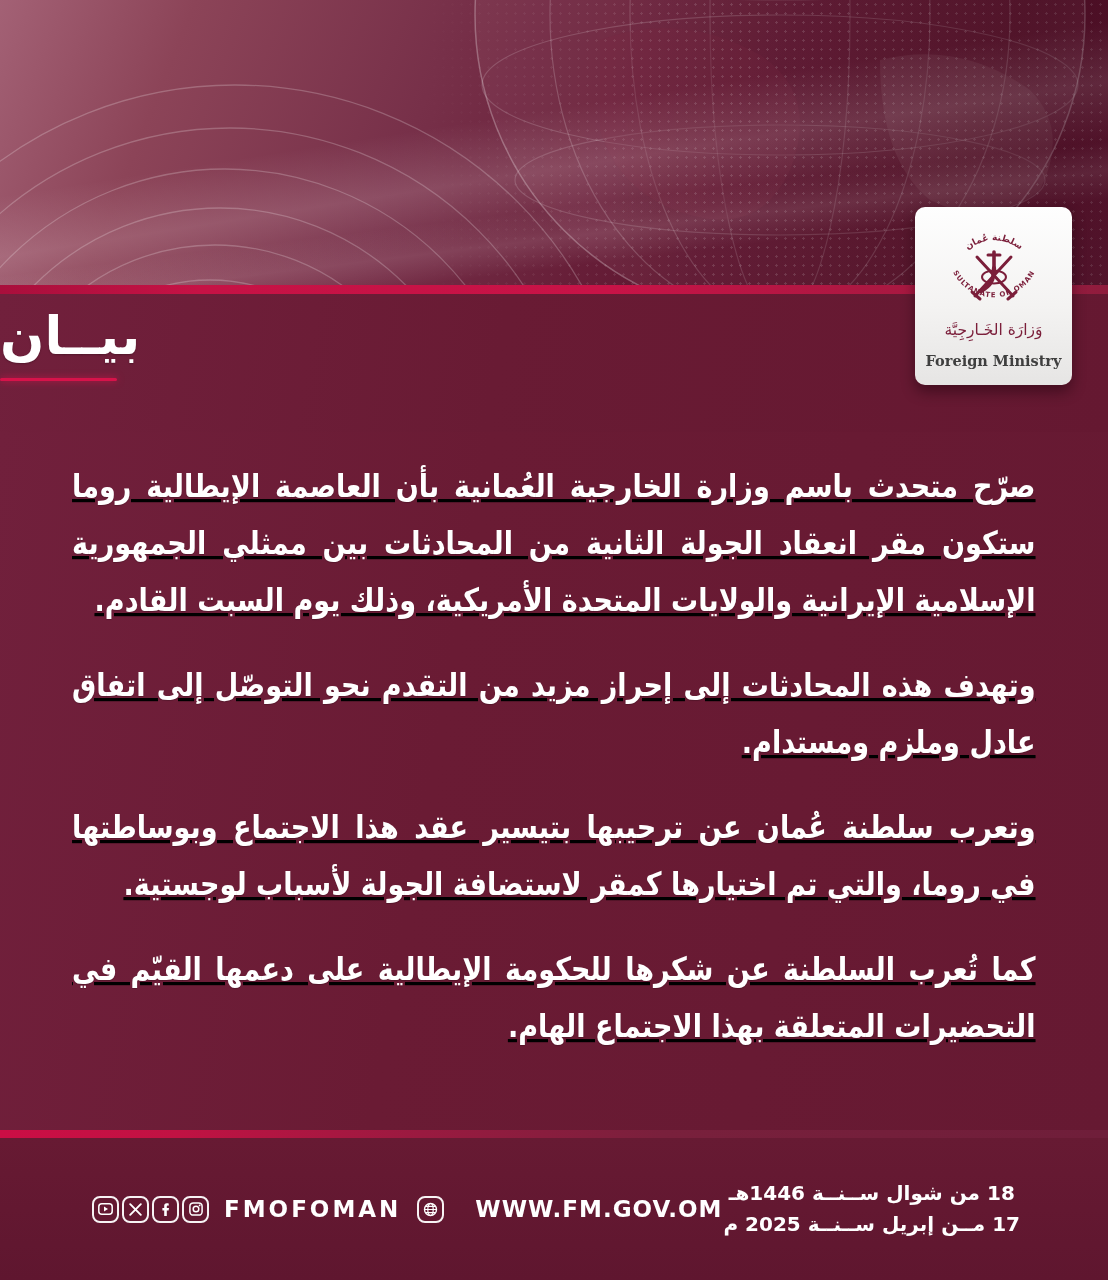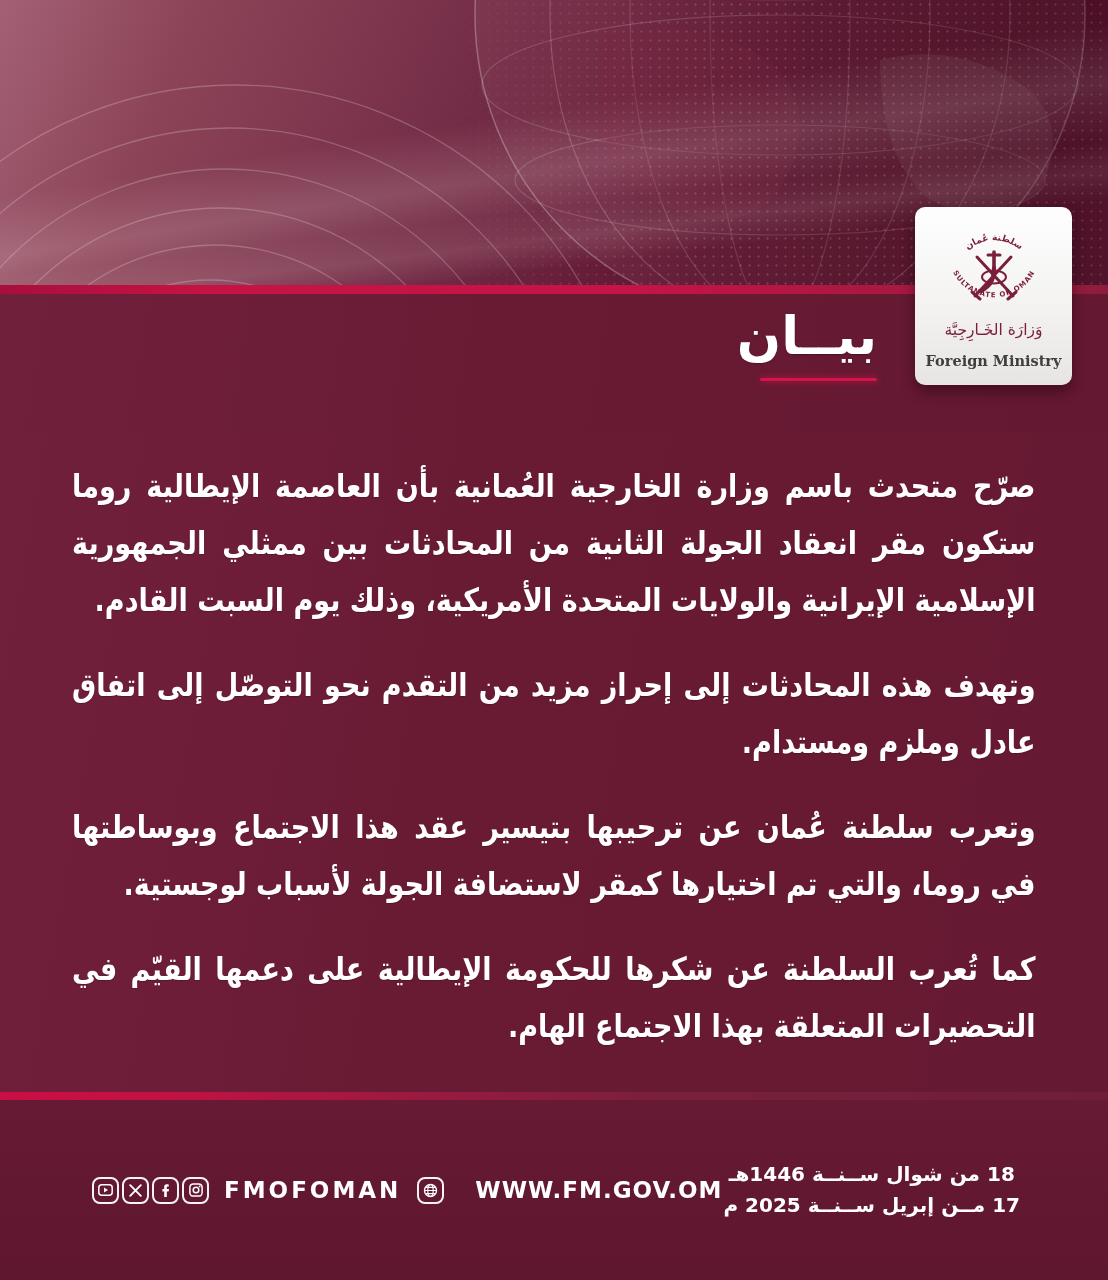--- a/index.html
+++ b/index.html
@@ -35,21 +35,21 @@
     position:absolute;inset:0;
     background:linear-gradient(to right,transparent 55%,rgba(35,3,18,0.30) 95%);
   }
   .accent-top{
     height:9px;flex:0 0 auto;
     background:linear-gradient(90deg,#a90f3c 0%,#c61245 18%,#c81347 55%,#a41940 85%,#8f1c3d 100%);
   }
   
   .title-row{
     position:relative;height:138px;flex:0 0 auto;
-    display:flex;flex-direction:column;align-items:flex-end;
+    display:flex;flex-direction:column;align-items:flex-start;
     padding-right:231px;box-sizing:border-box;
     background:linear-gradient(100deg,#71203c 0%,#691b34 45%,#651831 100%);
   }
   .statement-title{
     margin-top:12px;color:#ffffff;font-size:52px;font-weight:bold;line-height:60px;direction:rtl;
     text-shadow:0 1px 2px rgba(0,0,0,0.25);
   }
   .title-underline{
     width:117px;height:3px;margin-top:12px;border-radius:2px;
     background:#d6134a;box-shadow:0 0 7px rgba(214,19,74,0.9);
@@ -65,34 +65,35 @@
     color:#7b1e3a;font-size:15.5px;font-weight:normal;margin-top:2px;direction:rtl;
   }
   .logo-card .ministry-en{
     color:#3f3f3f;font-size:14.5px;font-weight:bold;margin-top:13px;
     font-family:"DejaVu Serif","Liberation Serif",serif;
   }
   
   .statement{
     flex:1 1 auto;padding:26px 72px 0;direction:rtl;box-sizing:border-box;overflow:hidden;
     background:linear-gradient(100deg,#71203c 0%,#6a1b34 40%,#661932 100%);
+    text-decoration:underline;
   }
   .statement p{
     margin:0 0 28px;color:#ffffff;font-weight:bold;
     font-size:32px;line-height:57px;text-align:justify;
     width:118%;transform:scaleX(0.847);transform-origin:top right;
     text-shadow:0 1px 1px rgba(0,0,0,0.2);
   }
   
   .accent-bottom{
     height:8px;flex:0 0 auto;
     background:linear-gradient(90deg,#cb0e45 0%,#c11243 16%,#9a1a40 38%,#79203c 60%,#6f1e3a 100%);
   }
   .footer{
-    height:180px;flex:0 0 auto;box-sizing:border-box;
+    height:142px;flex:0 0 auto;box-sizing:border-box;
     background:linear-gradient(180deg,#671a33 0%,#5f162f 100%);
     display:flex;align-items:center;justify-content:space-between;
     padding:0 88px 0 92px;
   }
   .social-row{display:flex;align-items:center;direction:ltr;}
   .icon-box{
     width:27px;height:27px;border:2.4px solid rgba(255,255,255,0.95);border-radius:8px;
     display:flex;align-items:center;justify-content:center;box-sizing:border-box;margin-right:3px;
   }
   .icon-box svg{display:block;}

